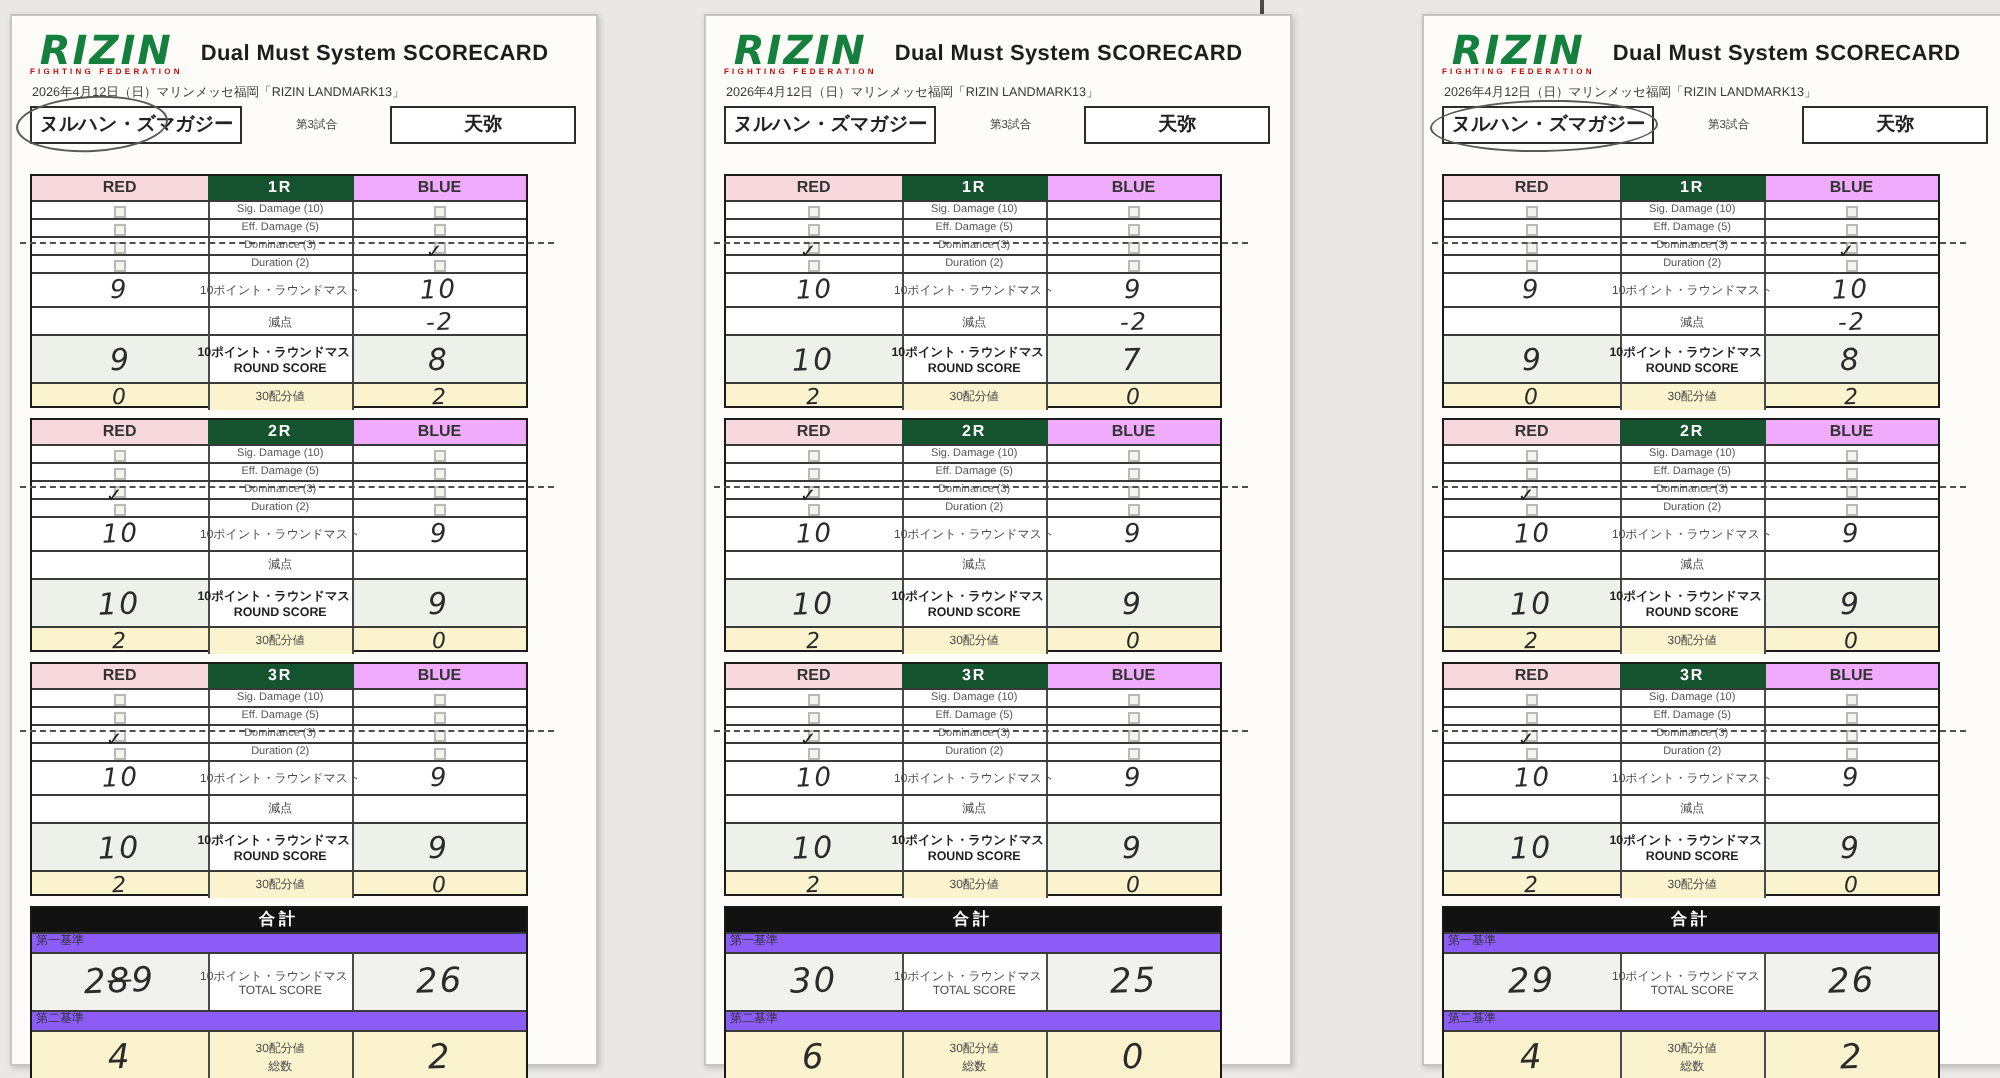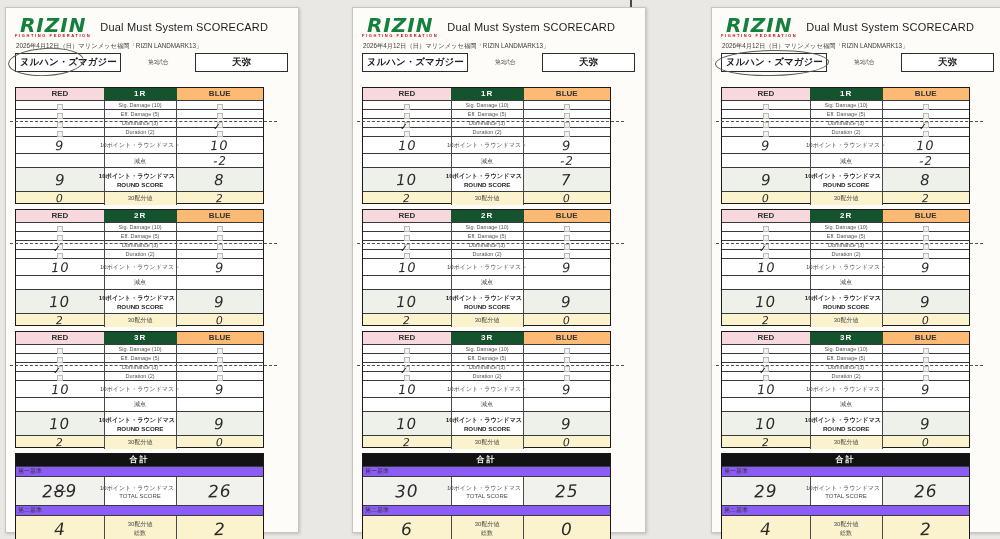--- a/index.html
+++ b/index.html
@@ -11,39 +11,39 @@
         padding:7px 10px 0 9px;box-sizing:border-box}
   #cards-root .card:nth-of-type(1){left:5px}
   #cards-root .card:nth-of-type(2){left:352px}
   #cards-root .card:nth-of-type(3){left:711px}
 
   .logo-row{display:flex;align-items:center;gap:9px;height:24px}
   .logo-wrap{text-align:center;line-height:.85}
   .logo{font-family:"DejaVu Sans",sans-serif;font-weight:bold;font-style:italic;
         font-size:20px;letter-spacing:1px;color:#15803d}
   .logo-sub{font-size:4px;color:#c40b0b;letter-spacing:1.6px;font-weight:bold}
-  .title{font-weight:normal;font-size:11px;color:#1d1d1d;letter-spacing:.2px}
+  .title{font-weight:bold;font-size:11px;color:#1d1d1d;letter-spacing:.2px}
   .date{font-size:6.3px;color:#3a3a3a;margin:3px 0 2px 1px}
 
   .name-row{position:relative;display:grid;grid-template-columns:39% 27% 34%;
             align-items:center;height:19px;margin-bottom:2px}
   .name-box{border:1.4px solid #2c2c2c;background:#fff;text-align:center;
             font-size:9.5px;font-weight:600;color:#222;padding:2px 0;position:relative}
   .match-no{font-size:5.8px;text-align:center;color:#444}
   .name-circle{position:absolute;border:1.4px solid #5a5a58;border-radius:50%}
   .name-circle.partial{width:74px;height:26px;left:-8px;top:-6px;transform:rotate(-3deg)}
   .name-circle.full{width:112px;height:24px;left:-7px;top:-4px;transform:rotate(-1deg)}
 
   .rounds{margin-top:15px}
   .round{width:247px;border:1.6px solid #1b1b1b;margin-bottom:5px;background:#fff;position:relative}
   .grid3{display:grid;grid-template-columns:35.5% 29.5% 35%}
   .r-head div{height:12px;line-height:12px;font-size:8px;font-weight:bold;text-align:center}
   .red-h{background:#f6d8dd;color:#333}
   .rnd-h{background:#14532d;color:#fff;font-size:9px;letter-spacing:1px}
-  .blue-h{background:#fdba74;color:#333}
+  .blue-h{background:#f0abfc;color:#333}
 
   .crit-row{height:8px;border-top:1px solid #3a3a3a}
   .crit-row .side{position:relative;text-align:center;line-height:7px}
   .crit-row .lbl{font-size:5.5px;color:#555;text-align:center;line-height:8px;
                  border-left:1px solid #4a4a4a;border-right:1px solid #4a4a4a;
                  white-space:nowrap;overflow:hidden}
   .cbx{display:inline-block;width:4px;height:4px;border:1px solid #b9b9b5;background:#f3f3f0}
   .check{position:absolute;left:42%;top:-5px;font-size:10px;color:#222;
          font-family:"DejaVu Sans",sans-serif;font-style:italic}
   .dashline{position:absolute;left:-6px;right:-14px;top:21px;border-top:1px dashed #4f4f4d;z-index:2}

